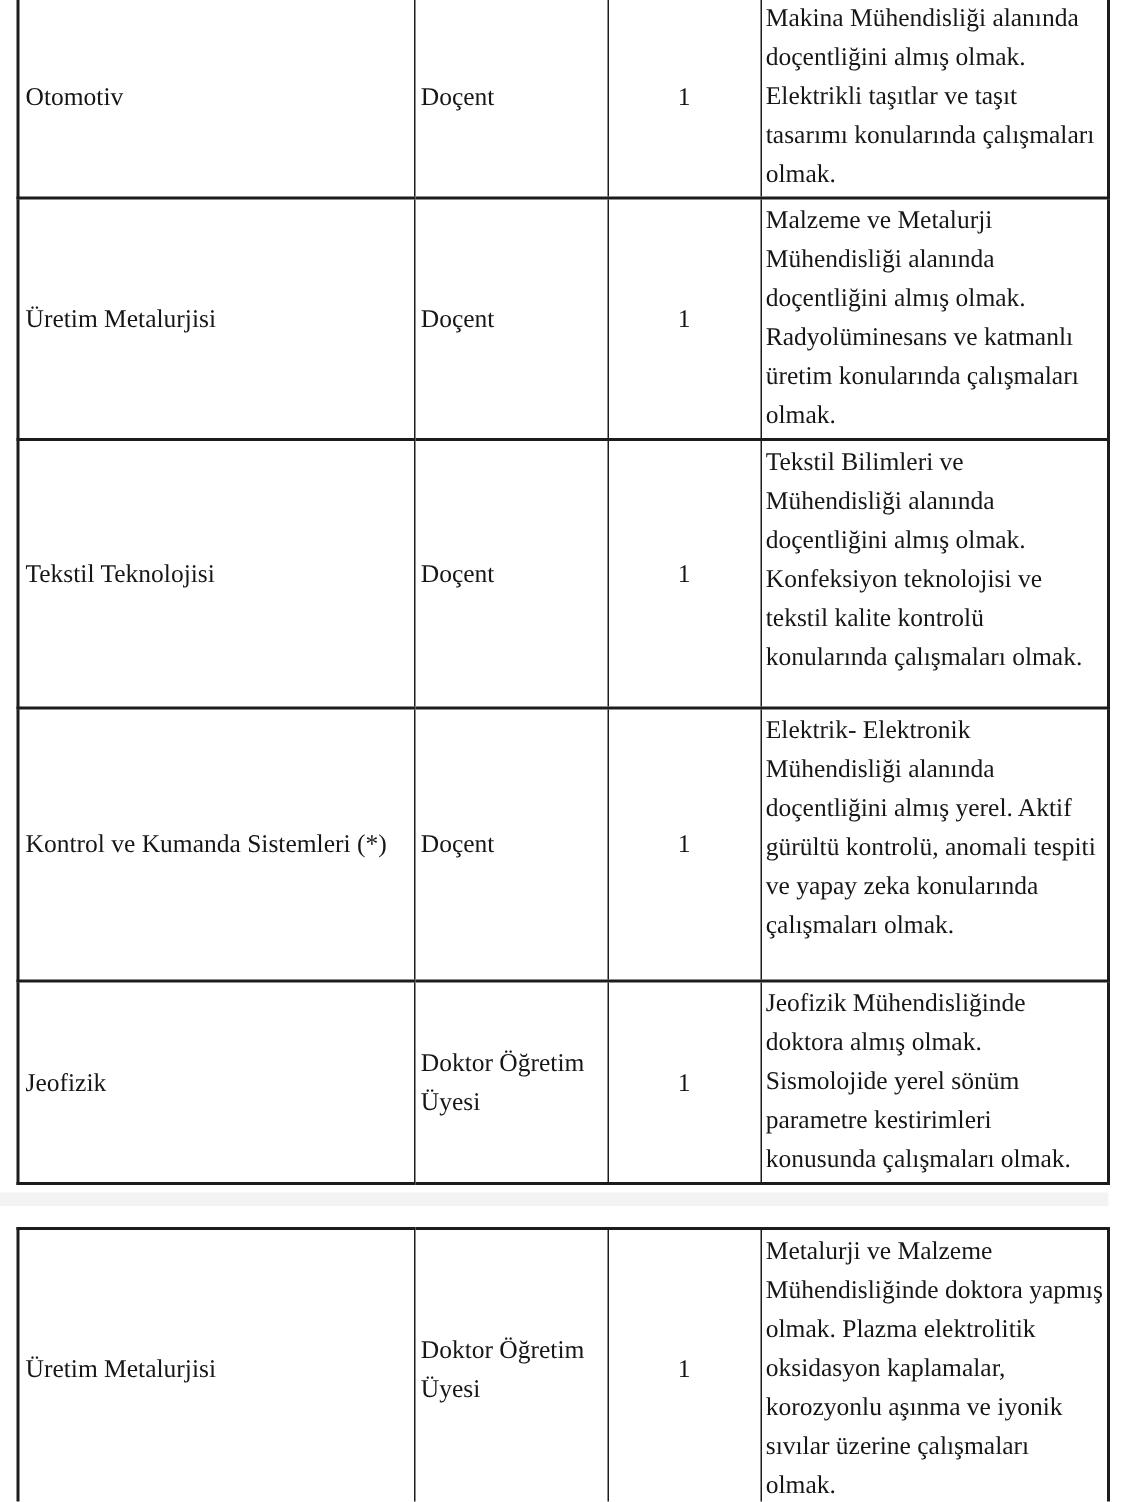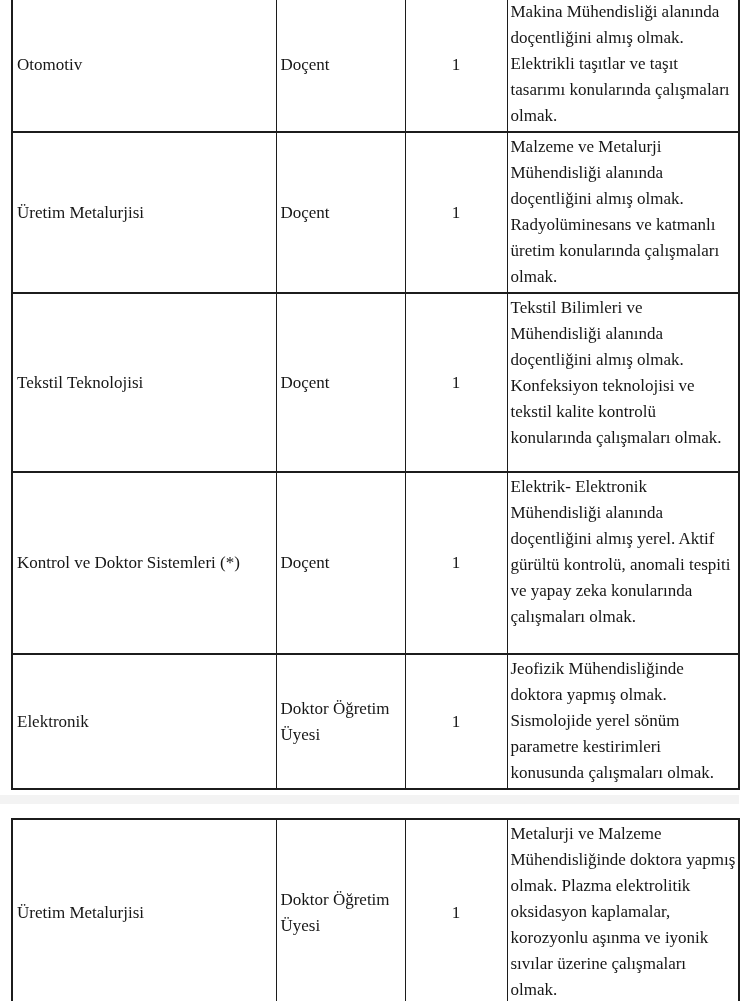--- a/index.html
+++ b/index.html
@@ -108,30 +108,30 @@
     <td class="c-count">1</td>
     <td class="c-req">Malzeme ve Metalurji Mühendisliği alanında doçentliğini almış olmak. Radyolüminesans ve katmanlı üretim konularında çalışmaları olmak.</td>
   </tr>
           <tr>
     <td class="c-field">Tekstil Teknolojisi</td>
     <td class="c-title">Doçent</td>
     <td class="c-count">1</td>
     <td class="c-req">Tekstil Bilimleri ve Mühendisliği alanında doçentliğini almış olmak. Konfeksiyon teknolojisi ve tekstil kalite kontrolü konularında çalışmaları olmak.</td>
   </tr>
           <tr>
-    <td class="c-field">Kontrol ve Doktor Sistemleri (*)</td>
+    <td class="c-field">Kontrol ve Kumanda Sistemleri (*)</td>
     <td class="c-title">Doçent</td>
     <td class="c-count">1</td>
     <td class="c-req">Elektrik- Elektronik Mühendisliği alanında doçentliğini almış yerel. Aktif gürültü kontrolü, anomali tespiti ve yapay zeka konularında çalışmaları olmak.</td>
   </tr>
           <tr>
-    <td class="c-field">Elektronik</td>
+    <td class="c-field">Jeofizik</td>
     <td class="c-title">Doktor Öğretim Üyesi</td>
     <td class="c-count">1</td>
-    <td class="c-req">Jeofizik Mühendisliğinde doktora yapmış olmak. Sismolojide yerel sönüm parametre kestirimleri konusunda çalışmaları olmak.</td>
+    <td class="c-req">Jeofizik Mühendisliğinde doktora almış olmak. Sismolojide yerel sönüm parametre kestirimleri konusunda çalışmaları olmak.</td>
   </tr>
         </tbody>
     </table>
   </div>
 
   <div class="table-gap">
     <div class="scan-band"></div>
   </div>
 
   <div class="table-wrap">

